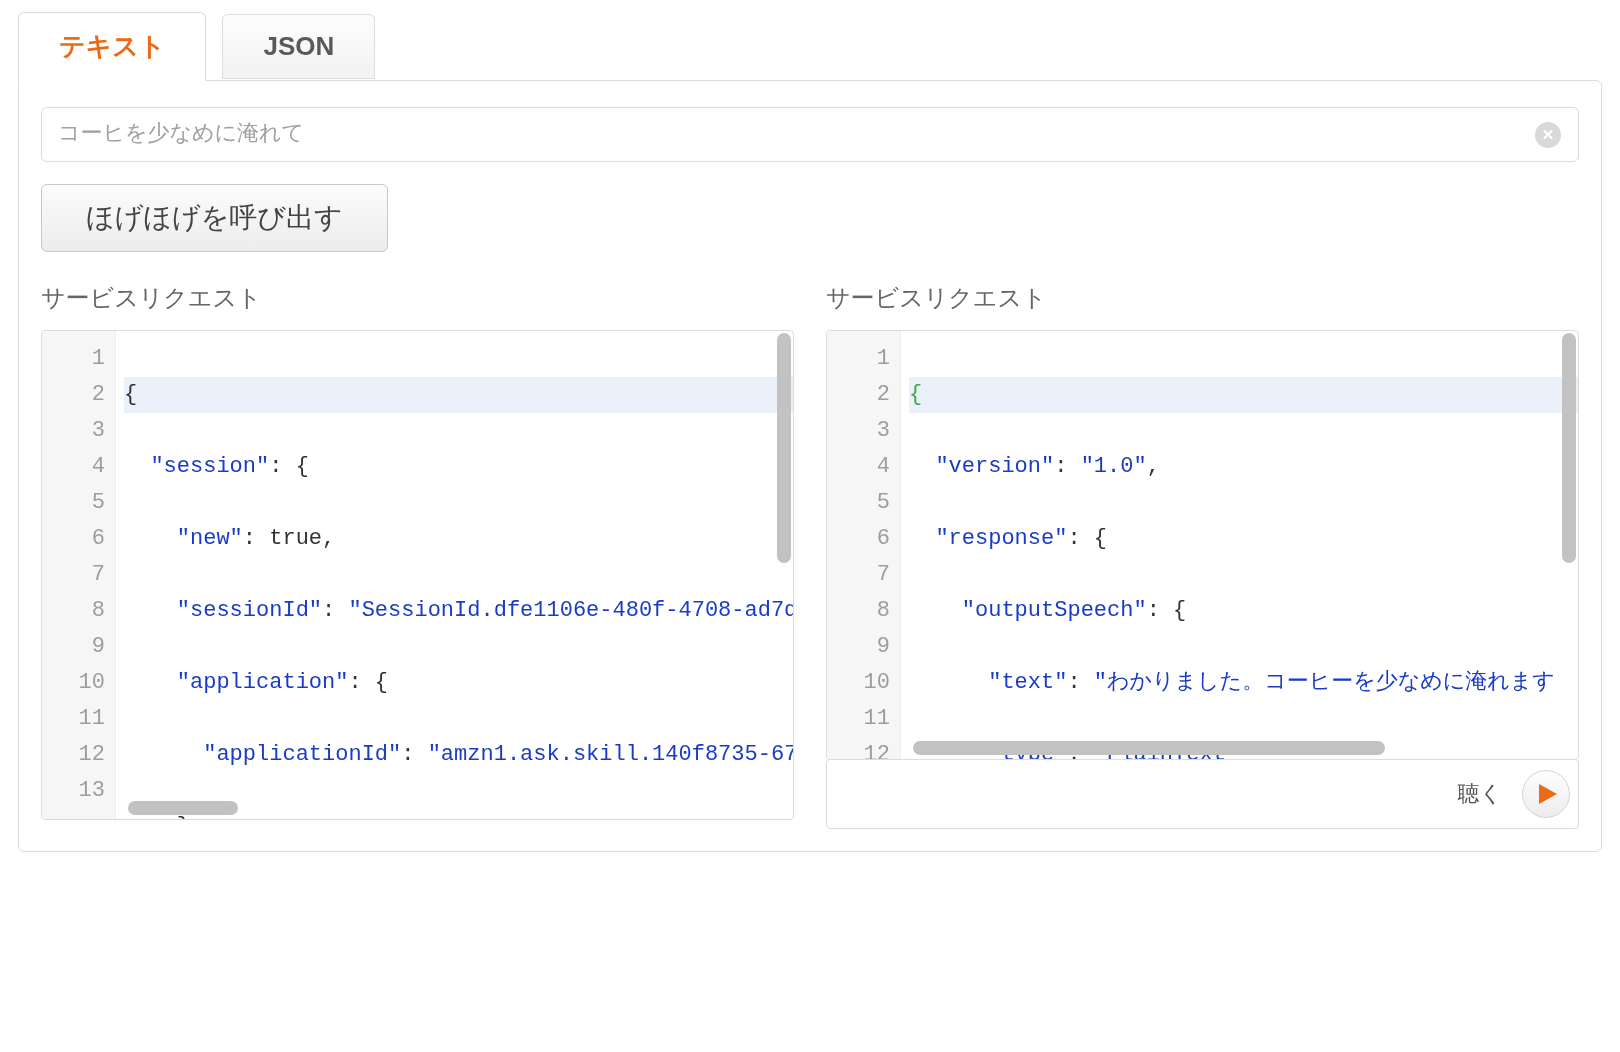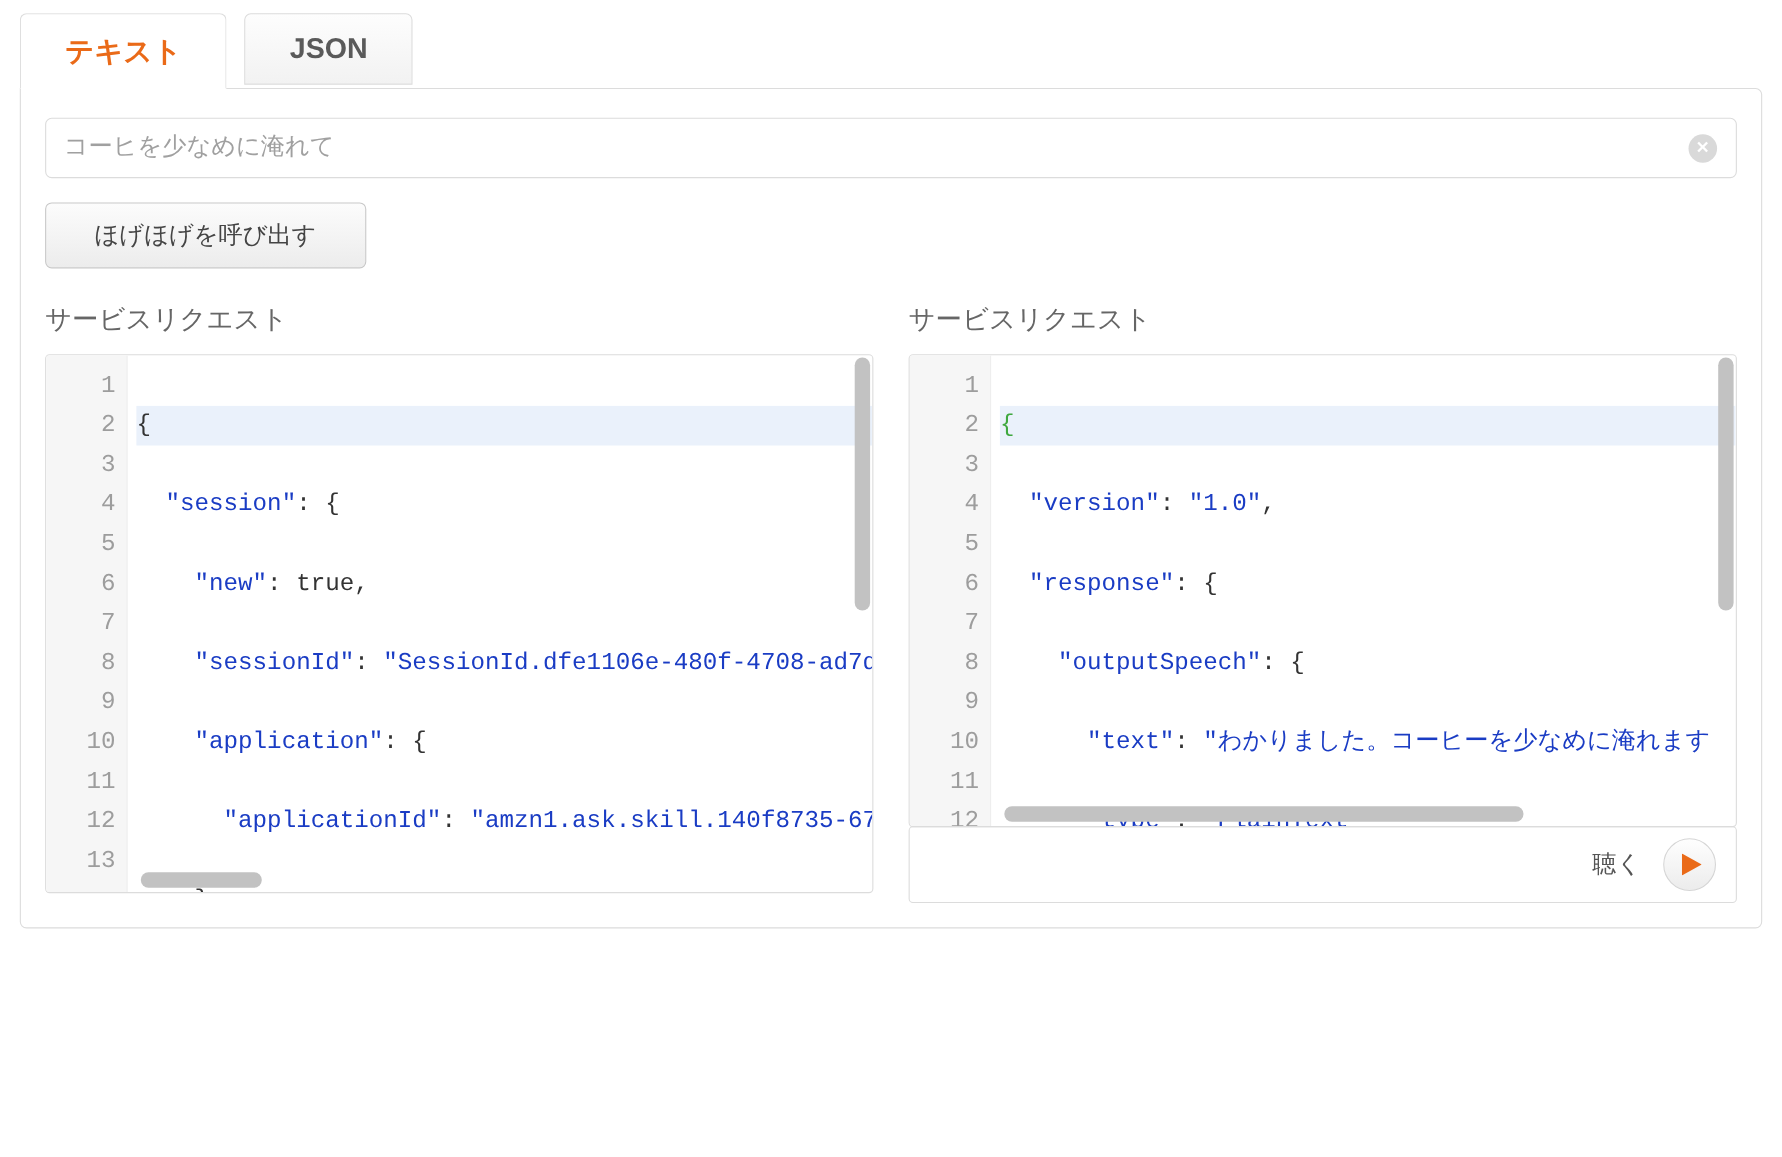--- a/index.html
+++ b/index.html
@@ -6,21 +6,21 @@
   html, body {
     margin: 0; padding: 0;
     font-family: -apple-system, BlinkMacSystemFont, "Helvetica Neue", Arial, sans-serif;
     color: #4a4a4a;
     background: #ffffff;
     font-size: 18px;
   }
   .wrap { padding: 12px 18px 18px 18px; width: 1620px; }
 
   
-  .tabs-row { display: flex; align-items: flex-start; }
+  .tabs-row { display: flex; align-items: center; }
   .tab {
     border: 1px solid #dcdcdc;
     padding: 16px 40px;
     font-size: 26px;
     font-weight: 700;
     color: #5a5a5a;
     border-radius: 6px 6px 0 0;
     background: linear-gradient(#fdfdfd, #f2f2f2);
     cursor: pointer;
     margin-right: 16px;
@@ -81,21 +81,21 @@
     font-size: 20px;
     line-height: 1;
     cursor: pointer;
   }
   .clear-icon::after { content: "✕"; font-size: 15px; font-weight: 700; }
 
   .button-row { display: flex; gap: 18px; margin-bottom: 30px; }
   .btn {
     border: 1px solid #c8c8c8;
     background: linear-gradient(#fcfcfc, #ececec);
-    font-size: 22px;
+    font-size: 28px;
     padding: 14px 44px;
     border-radius: 6px;
     color: #444;
     cursor: pointer;
   }
 
   .columns { display: flex; gap: 32px; }
   .col { flex: 1; min-width: 0; }
   .col-title {
     font-size: 24px;
@@ -179,21 +179,21 @@
     background: #c2c2c2;
     border-radius: 7px;
   }
 
   
   .resp-wrap { display: flex; flex-direction: column; }
   .listen-bar {
     border: 1px solid #dcdcdc;
     border-top: none;
     border-radius: 0 0 4px 4px;
-    padding: 10px 18px;
+    padding: 10px 8px;
     display: flex;
     justify-content: flex-end;
     align-items: center;
     gap: 20px;
     background:#fff;
   }
   .listen-bar.detached {
     border-top: 1px solid #dcdcdc;
     border-radius: 4px;
     margin-top: -1px;

